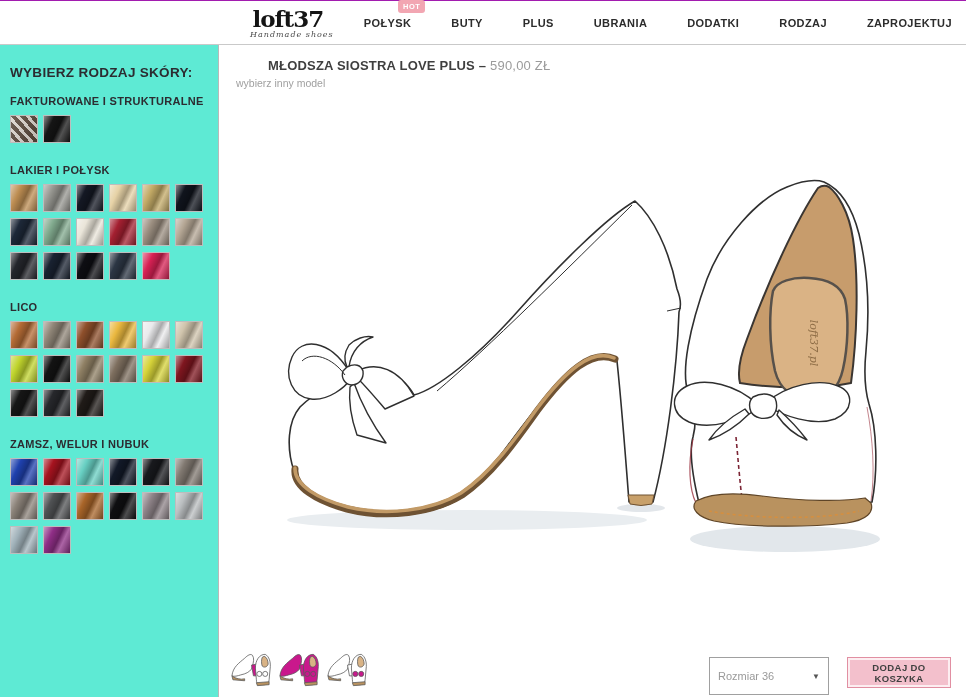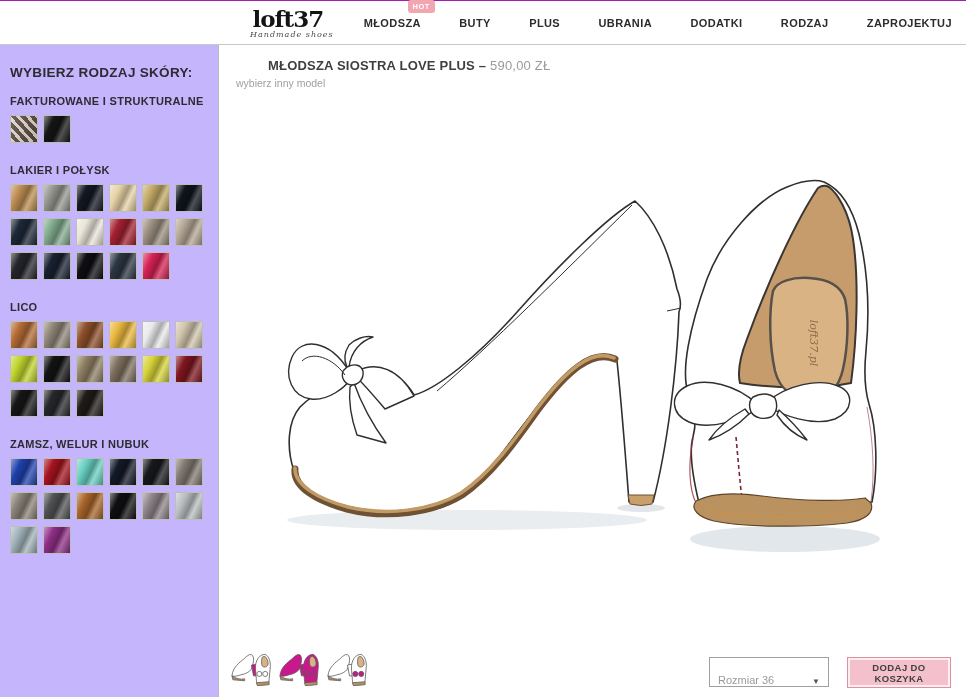--- a/index.html
+++ b/index.html
@@ -15,60 +15,60 @@
     display:flex;align-items:center;padding:0 14px 0 242px;background:#fff;}
   .logo{display:flex;flex-direction:column;align-items:center;line-height:1;cursor:pointer;}
   .logo-text{font-family:"DejaVu Serif",serif;font-weight:bold;font-size:23px;color:#141414;letter-spacing:-1px;}
   .logo-tagline{font-family:"DejaVu Serif",serif;font-style:italic;font-size:8px;color:#4a4a4a;margin-top:1px;letter-spacing:1px;margin-left:8px;}
   .nav{flex:1;display:flex;justify-content:space-between;align-items:center;margin-left:30px;}
   .nav-item{position:relative;font-size:11px;font-weight:bold;letter-spacing:.4px;color:#2c2c2c;cursor:pointer;white-space:nowrap;}
   .hot-badge{position:absolute;top:-17px;right:-14px;background:var(--hot-badge);color:#fff;
     font-size:7.5px;font-weight:bold;padding:2px 5px;border-radius:3px;letter-spacing:.5px;}
   
   .content{display:flex;height:652px;}
-  .sidebar{width:219px;border-right:1px solid #b9b9b9;padding:20px 0 0 10px;background:#c4b5fd;}
+  .sidebar{width:219px;border-right:1px solid #b9b9b9;padding:20px 0 0 10px;background:#5eead4;}
   .sidebar-title{font-size:13.5px;font-weight:bold;color:var(--heading);letter-spacing:.3px;margin-bottom:2px;}
   .section-title{font-size:11px;font-weight:bold;color:var(--heading);letter-spacing:.3px;margin:15px 0 8px;}
   .swatch-grid{display:flex;flex-wrap:wrap;width:206px;}
   .swatch{width:28px;height:28px;border:1px solid #bdbdbd;margin:0 5px 6px 0;cursor:pointer;
     background-color:var(--c);
     background-image:linear-gradient(115deg,rgba(255,255,255,.50),rgba(255,255,255,0) 28%,
       rgba(0,0,0,.28) 52%,rgba(255,255,255,.26) 68%,rgba(0,0,0,.34) 100%);}
   .swatch.tex-snake{background-image:
     repeating-linear-gradient(48deg,rgba(255,255,255,.55) 0 3px,rgba(48,32,24,.55) 3px 7px),
     linear-gradient(115deg,rgba(255,255,255,.4),rgba(0,0,0,.3));}
   
   .main{position:relative;flex:1;background:#fff;}
   .product-head{position:absolute;left:17px;top:13px;}
   .product-title{font-size:13px;font-weight:bold;color:#3f3f3f;letter-spacing:.2px;padding-left:32px;}
   .product-price{font-weight:normal;color:var(--price-grey);}
   .change-model{font-size:10.5px;color:#a0a0a0;margin-top:4px;cursor:pointer;}
   .product-image{position:absolute;left:18px;top:54px;pointer-events:none;}
   
   .thumbs{position:absolute;left:10px;top:604px;display:flex;}
   .thumb{width:45px;height:42px;margin-right:3px;cursor:pointer;}
-  .size-select{position:absolute;left:490px;top:612px;width:120px;height:30px;border:1px solid #a0a0a0;
-    background:#fff;display:flex;align-items:flex-end;justify-content:space-between;
+  .size-select{position:absolute;left:490px;top:612px;width:120px;height:38px;border:1px solid #a0a0a0;
+    background:#fff;display:flex;align-items:center;justify-content:space-between;
     padding:0 8px;font-size:11px;color:#9a9a9a;cursor:pointer;}
   .caret{font-size:8px;color:#555;}
   .add-btn{position:absolute;left:628px;top:612px;width:104px;height:31px;background:var(--btn-bg);
     border:1px solid var(--btn-border);box-shadow:inset 0 0 0 2px #fdeef1;
     font-size:9.5px;font-weight:bold;letter-spacing:.4px;color:#404040;
     display:flex;align-items:center;justify-content:center;cursor:pointer;font-family:Liberation Sans, sans-serif;}
 </style>
 </head>
 <body>
 
 <div class="header">
   <div class="logo">
     <div class="logo-text">loft37</div>
     <div class="logo-tagline">Handmade shoes</div>
   </div>
   <div class="nav">
-      <div class="nav-item"><span>MŁODSZA</span><span class="hot-badge">HOT</span></div>
+      <div class="nav-item"><span>POŁYSK</span><span class="hot-badge">HOT</span></div>
       <div class="nav-item"><span>BUTY</span></div>
       <div class="nav-item"><span>PLUS</span></div>
       <div class="nav-item"><span>UBRANIA</span></div>
       <div class="nav-item"><span>DODATKI</span></div>
       <div class="nav-item"><span>RODZAJ</span></div>
       <div class="nav-item"><span>ZAPROJEKTUJ</span></div>
     </div>
 </div>
 
 <div class="content">

